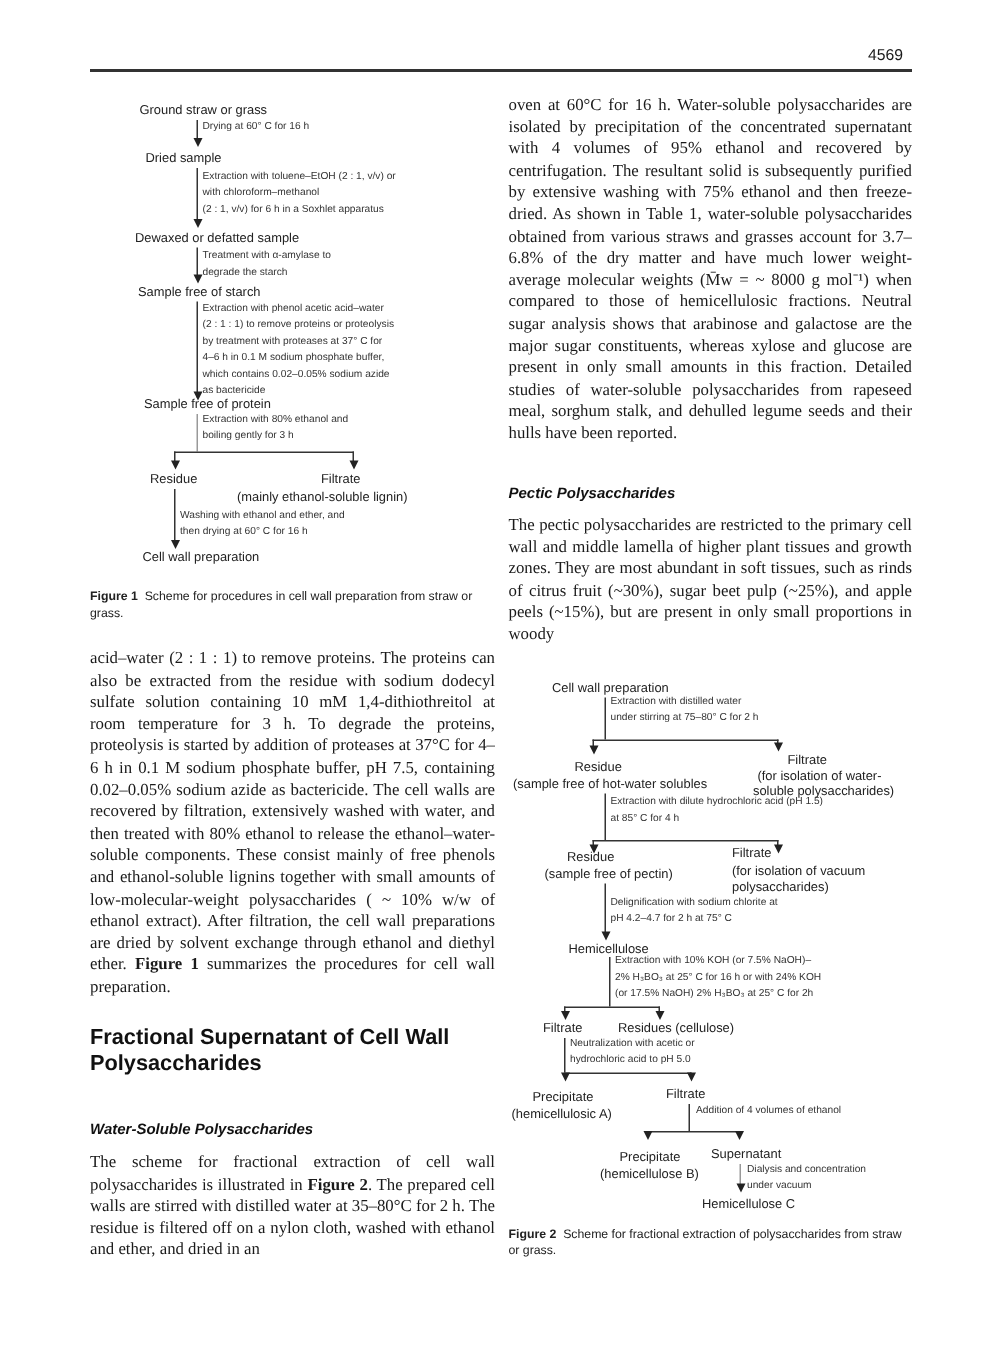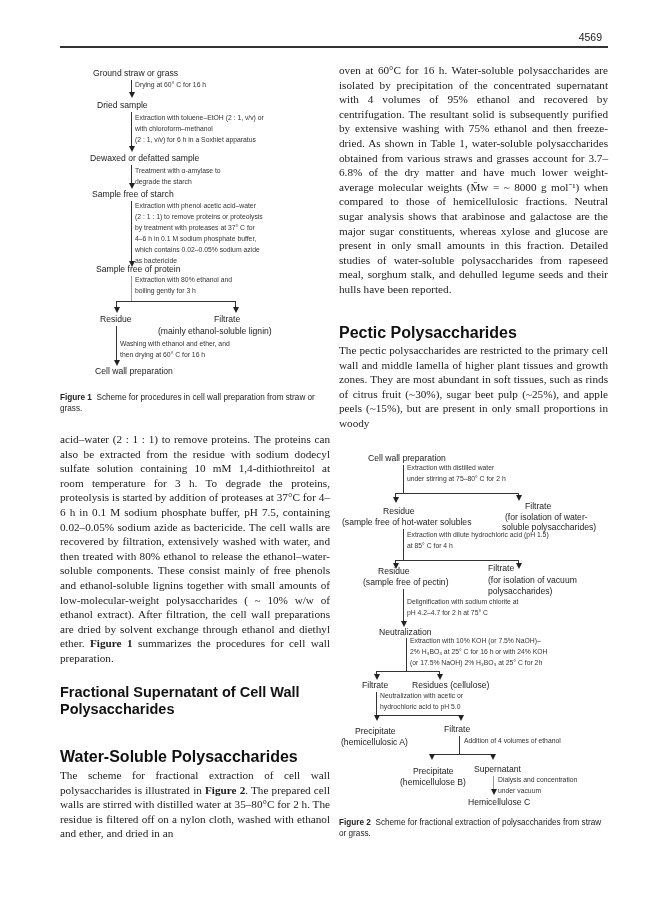--- a/index.html
+++ b/index.html
@@ -9,21 +9,21 @@
   .hdr .pno{position:absolute;right:6px;top:5px;font-weight:normal;}
   .fl{position:absolute;font-family:"Liberation Sans",sans-serif;font-size:8.6px;white-space:nowrap;color:#222;}
   .fs{position:absolute;font-family:"Liberation Sans",sans-serif;font-size:6.8px;white-space:nowrap;color:#333;line-height:11px;}
   .vl{position:absolute;width:1.2px;background:#333;}
   .hl{position:absolute;height:1.2px;background:#333;}
   .ar{position:absolute;width:0;height:0;border-left:3px solid transparent;border-right:3px solid transparent;border-top:6px solid #222;}
   .para{position:absolute;font-family:"Liberation Serif",serif;font-size:11.2px;line-height:14.6px;text-align:justify;color:#1a1a1a;}
   .cap{position:absolute;font-family:"Liberation Sans",sans-serif;font-size:8.2px;line-height:11px;color:#222;}
   .cap b{font-weight:bold;}
   .h2{position:absolute;font-family:"Liberation Sans",sans-serif;font-weight:bold;font-size:14.5px;line-height:17px;color:#111;}
-  .h3{position:absolute;font-family:"Liberation Sans",sans-serif;font-weight:bold;font-size:16px;color:#111;}
+  .h3{position:absolute;font-family:"Liberation Sans",sans-serif;font-weight:bold;font-size:10px;color:#111;font-style:italic;}
 </style>
 </head>
 <body>
 
 <div class="hdr">
   <span class="pno">4569</span>
 </div>
 
 <div>
   <div class="fl" style="left:93px;top:68px">Ground straw or grass</div>
@@ -139,21 +139,21 @@
   <div class="fl" style="left:363px;top:577px">(sample free of pectin)</div>
   <div class="fl" style="left:488px;top:575px">(for isolation of vacuum</div>
   <div class="fl" style="left:488px;top:586px">polysaccharides)</div>
 
   <div class="vl" style="left:403px;top:589px;height:34px"></div>
   <div class="ar" style="left:401px;top:621px"></div>
   <div class="fs" style="left:407px;top:596px">
     <div>Delignification with sodium chlorite at</div>
     <div>pH 4.2–4.7 for 2 h at  75° C</div>
   </div>
-  <div class="fl" style="left:379px;top:627px">Neutralization</div>
+  <div class="fl" style="left:379px;top:627px">Hemicellulose</div>
 
   <div class="vl" style="left:406px;top:638px;height:33px"></div>
   <div class="fs" style="left:410px;top:635px">
     <div>Extraction with 10%  KOH (or 7.5%  NaOH)–</div>
     <div>2%  H₃BO₃ at  25° C for 16 h or with 24%  KOH</div>
     <div>(or 17.5%  NaOH)  2%  H₃BO₃ at 25° C for 2h</div>
   </div>
   <div class="hl" style="left:376px;top:671px;width:64px"></div>
   <div class="vl" style="left:376px;top:671px;height:5px"></div>
   <div class="ar" style="left:374px;top:674px"></div>

